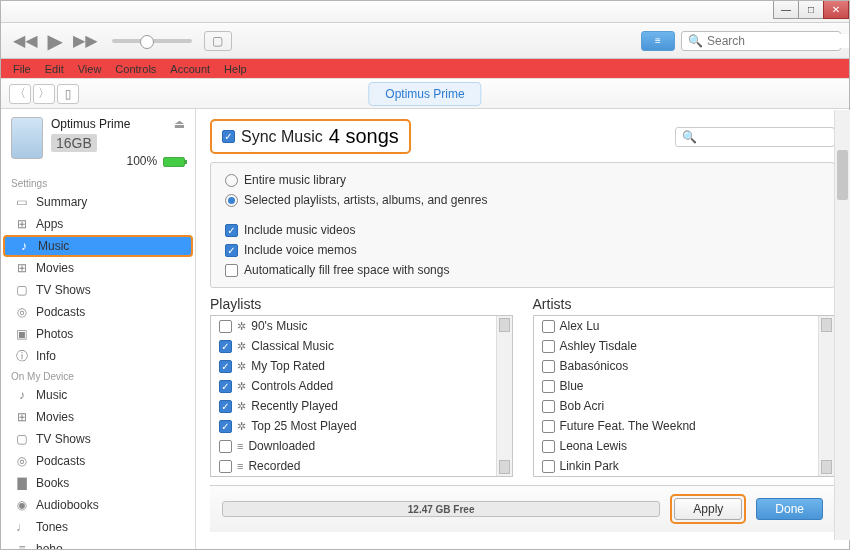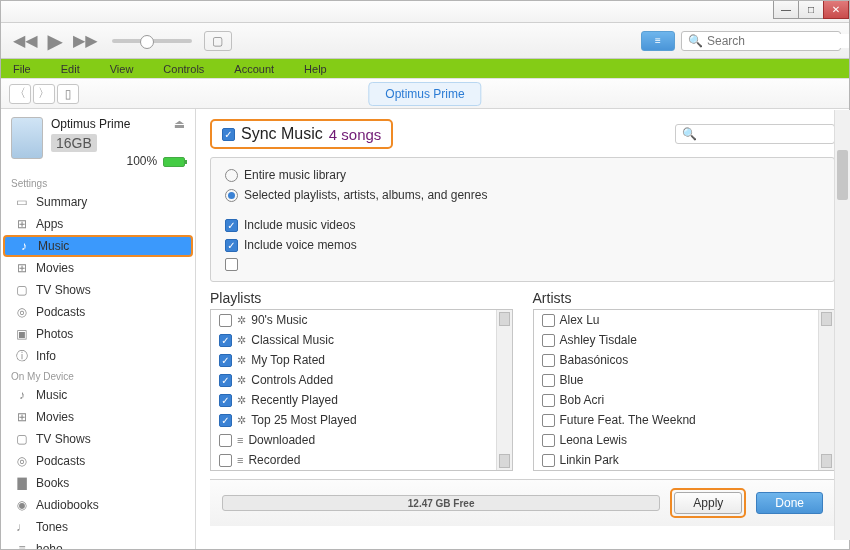--- a/index.html
+++ b/index.html
@@ -11,21 +11,21 @@
 .playctrl{display:flex;gap:2px;align-items:center}
 .pbtn{color:#8a8a8a;font-size:16px;padding:0 4px}
 .vol-slider{width:80px;height:4px;background:#c9c9c9;border-radius:2px;margin-left:10px;position:relative}
 .vol-slider::after{content:"";position:absolute;left:28px;top:-4px;width:12px;height:12px;border-radius:50%;background:#fff;border:1px solid #999}
 .airplay{margin-left:12px;width:28px;height:20px;border:1px solid #c0c0c0;border-radius:3px;display:flex;align-items:center;justify-content:center;color:#888}
 .apple{position:absolute;left:50%;transform:translateX(-50%);font-size:18px;color:#7a7a7a}
 .right-tb{margin-left:auto;display:flex;align-items:center;gap:6px}
 .viewbtn{width:34px;height:20px;border:1px solid #5a9fd4;border-radius:3px;background:linear-gradient(#6eb5ec,#4a95d8);color:#fff;display:flex;align-items:center;justify-content:center;font-size:10px}
 .search-tb{width:160px;height:20px;border:1px solid #c0c0c0;border-radius:3px;background:#fff;display:flex;align-items:center;padding:0 6px;color:#999}
 .search-tb input{border:none;outline:none;flex:1;margin-left:4px;font-size:12px}
-.menubar{height:20px;background:#84cc16;border-bottom:1px solid #e0e0e0;display:flex;align-items:center;padding:0 6px;gap:18px}
+.menubar{height:20px;background:#ef4444;border-bottom:1px solid #e0e0e0;display:flex;align-items:center;padding:0 6px;gap:2px}
 .menubar span{padding:2px 6px;font-size:11px}
 .navbar{height:30px;background:linear-gradient(#fdfdfd,#f4f4f4);border-bottom:1px solid #d6d6d6;display:flex;align-items:center;padding:0 8px;position:relative}
 .navbtn{width:22px;height:20px;border:1px solid #c6c6c6;border-radius:3px;display:flex;align-items:center;justify-content:center;color:#888;background:#fff;margin-right:2px}
 .device-pill{position:absolute;left:50%;transform:translateX(-50%);padding:4px 16px;border:1px solid #b9d7f1;border-radius:4px;background:#eaf3fc;color:#2b7bd4;font-size:12px}
 .body{display:flex;height:441px}
 .sidebar{width:195px;border-right:1px solid #d9d9d9;background:#fff;display:flex;flex-direction:column;overflow:hidden}
 .dev-block{padding:8px 10px 6px;display:flex;gap:8px}
 .dev-thumb{width:32px;height:42px;background:linear-gradient(#d0e4f5,#a9c8e3);border:1px solid #bbb;border-radius:3px}
 .dev-info{flex:1}
 .dev-name{font-size:12px;color:#222}
@@ -37,21 +37,21 @@
 .sb-head{font-size:10px;color:#999;padding:4px 10px 2px}
 .sb-item{display:flex;align-items:center;gap:7px;padding:4px 10px 4px 14px;font-size:12px;color:#555;cursor:default}
 .sb-item .ic{width:14px;height:14px;color:#888;display:flex;align-items:center;justify-content:center;font-size:12px}
 .sb-item.active{background:#3b99fc;color:#fff}
 .sb-item.active .ic{color:#fff}
 .hl-orange{border:2px solid #f08a24;border-radius:4px;padding:2px 8px 2px 12px;margin:0 2px}
 .content{flex:1;padding:10px 14px 0 14px;display:flex;flex-direction:column;gap:8px;position:relative;overflow:hidden}
 .sync-head{display:flex;align-items:center;justify-content:space-between}
 .sync-title{display:inline-flex;align-items:center;gap:6px;border:2px solid #f08a24;border-radius:5px;padding:4px 10px}
 .sync-title .lbl{font-size:16px;color:#222}
-.sync-title .cnt{font-size:15px;color:#701a75}
+.sync-title .cnt{font-size:20px;color:#000000}
 .chk{width:13px;height:13px;border:1px solid #888;border-radius:2px;display:inline-flex;align-items:center;justify-content:center;background:#fff;font-size:10px}
 .chk.on{background:#3b82d4;border-color:#2a6bb8;color:#fff}
 .mini-search{width:160px;height:20px;border:1px solid #ccc;border-radius:3px;display:flex;align-items:center;padding:0 6px;color:#aaa}
 .opts{border:1px solid #d0d0d0;background:#f8f8f8;border-radius:3px;padding:10px 14px;display:flex;flex-direction:column;gap:6px}
 .opt-row{display:flex;align-items:center;gap:6px;font-size:12px;color:#444}
 .radio{width:13px;height:13px;border:1px solid #888;border-radius:50%;display:inline-flex;align-items:center;justify-content:center}
 .radio.on::after{content:"";width:7px;height:7px;border-radius:50%;background:#3b82d4}
 .lists{display:flex;gap:20px}
 .list-col{flex:1;display:flex;flex-direction:column}
 .list-title{font-size:14px;color:#333;margin-bottom:3px}
@@ -229,20 +229,21 @@
       <div class="opt-row">
           <span class="chk on">✓</span>
           <span>Include music videos</span>
         </div>
       <div class="opt-row">
           <span class="chk on">✓</span>
           <span>Include voice memos</span>
         </div>
       <div class="opt-row">
           <span class="chk"></span>
+          <span>Automatically fill free space with songs</span>
         </div>
     </div>
 
     <div class="lists">
       <div class="list-col">
         <div class="list-title">Playlists</div>
         <div class="list-box" id="playlist-box">
             <div class="list-row">
               <span class="chk"></span>
               <span class="gear">✲</span>

